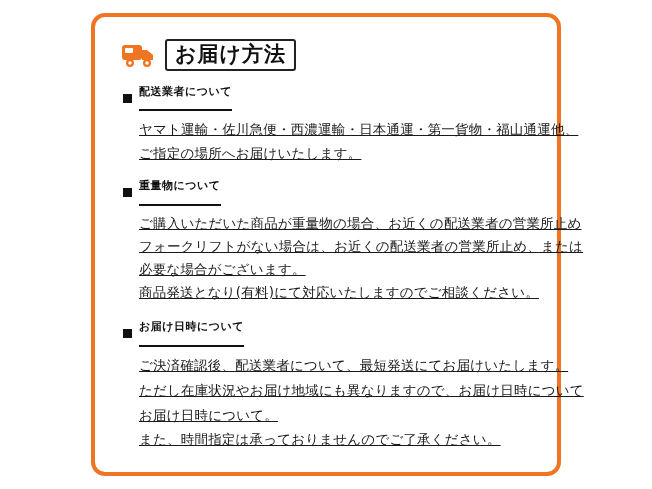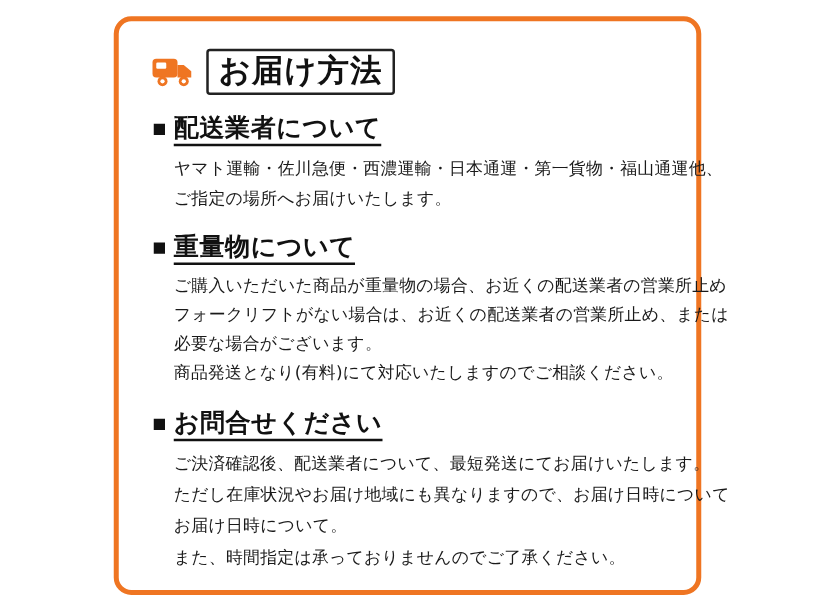--- a/index.html
+++ b/index.html
@@ -44,21 +44,21 @@
     flex: 0 0 auto;
     display: block;
   }
   .title-box {
     border: 2px solid #222222;
     border-radius: 3px;
     padding: 2px 8px 3px 8px;
     display: inline-block;
   }
   .title-text {
-    font-size: 25px;
+    font-size: 21px;
     font-weight: bold;
     color: #111111;
     letter-spacing: 1px;
     line-height: 1.1;
     white-space: nowrap;
   }
   .section {
     margin: 0 0 14px 8px;
   }
   .section-head {
@@ -68,38 +68,39 @@
     margin-bottom: 6px;
   }
   .sq {
     width: 9px;
     height: 9px;
     background: #111111;
     flex: 0 0 auto;
     display: block;
   }
   .section-title {
-    font-size: 20px;
+    font-size: 11px;
     font-weight: bold;
     color: #111111;
     letter-spacing: 0.5px;
     border-bottom: 2px solid #111111;
-    padding-bottom: 1px;
+    padding-bottom: 11px;
     line-height: 1.2;
     white-space: nowrap;
   }
   .body-lines {
     margin-left: 16px;
   }
   .line {
     font-size: 13.5px;
     color: #1a1a1a;
     line-height: 1.72;
     letter-spacing: 0.2px;
     white-space: nowrap;
+    text-decoration: underline;
   }
   .sec-shipping .line { line-height: 1.78; }
   .sec-heavy { margin-bottom: 16px; }
   .sec-datetime .line { line-height: 1.85; }
 </style>
 </head>
 <body>
 
 <div class="page">
   <div class="card">
@@ -141,21 +142,21 @@
         <div class="line">ご購入いただいた商品が重量物の場合、お近くの配送業者の営業所止め</div>
         <div class="line">フォークリフトがない場合は、お近くの配送業者の営業所止め、または</div>
         <div class="line">必要な場合がございます。</div>
         <div class="line">商品発送となり(有料)にて対応いたしますのでご相談ください。</div>
       </div>
     </div>
 
     <div class="section sec-datetime">
       <div class="section-head">
         <span class="sq"></span>
-        <span class="section-title">お問合せください</span>
+        <span class="section-title">お届け日時について</span>
       </div>
       <div class="body-lines">
         <div class="line">ご決済確認後、配送業者について、最短発送にてお届けいたします。</div>
         <div class="line">ただし在庫状況やお届け地域にも異なりますので、お届け日時について</div>
         <div class="line">お届け日時について。</div>
         <div class="line">また、時間指定は承っておりませんのでご了承ください。</div>
       </div>
     </div>
 
   </div>

